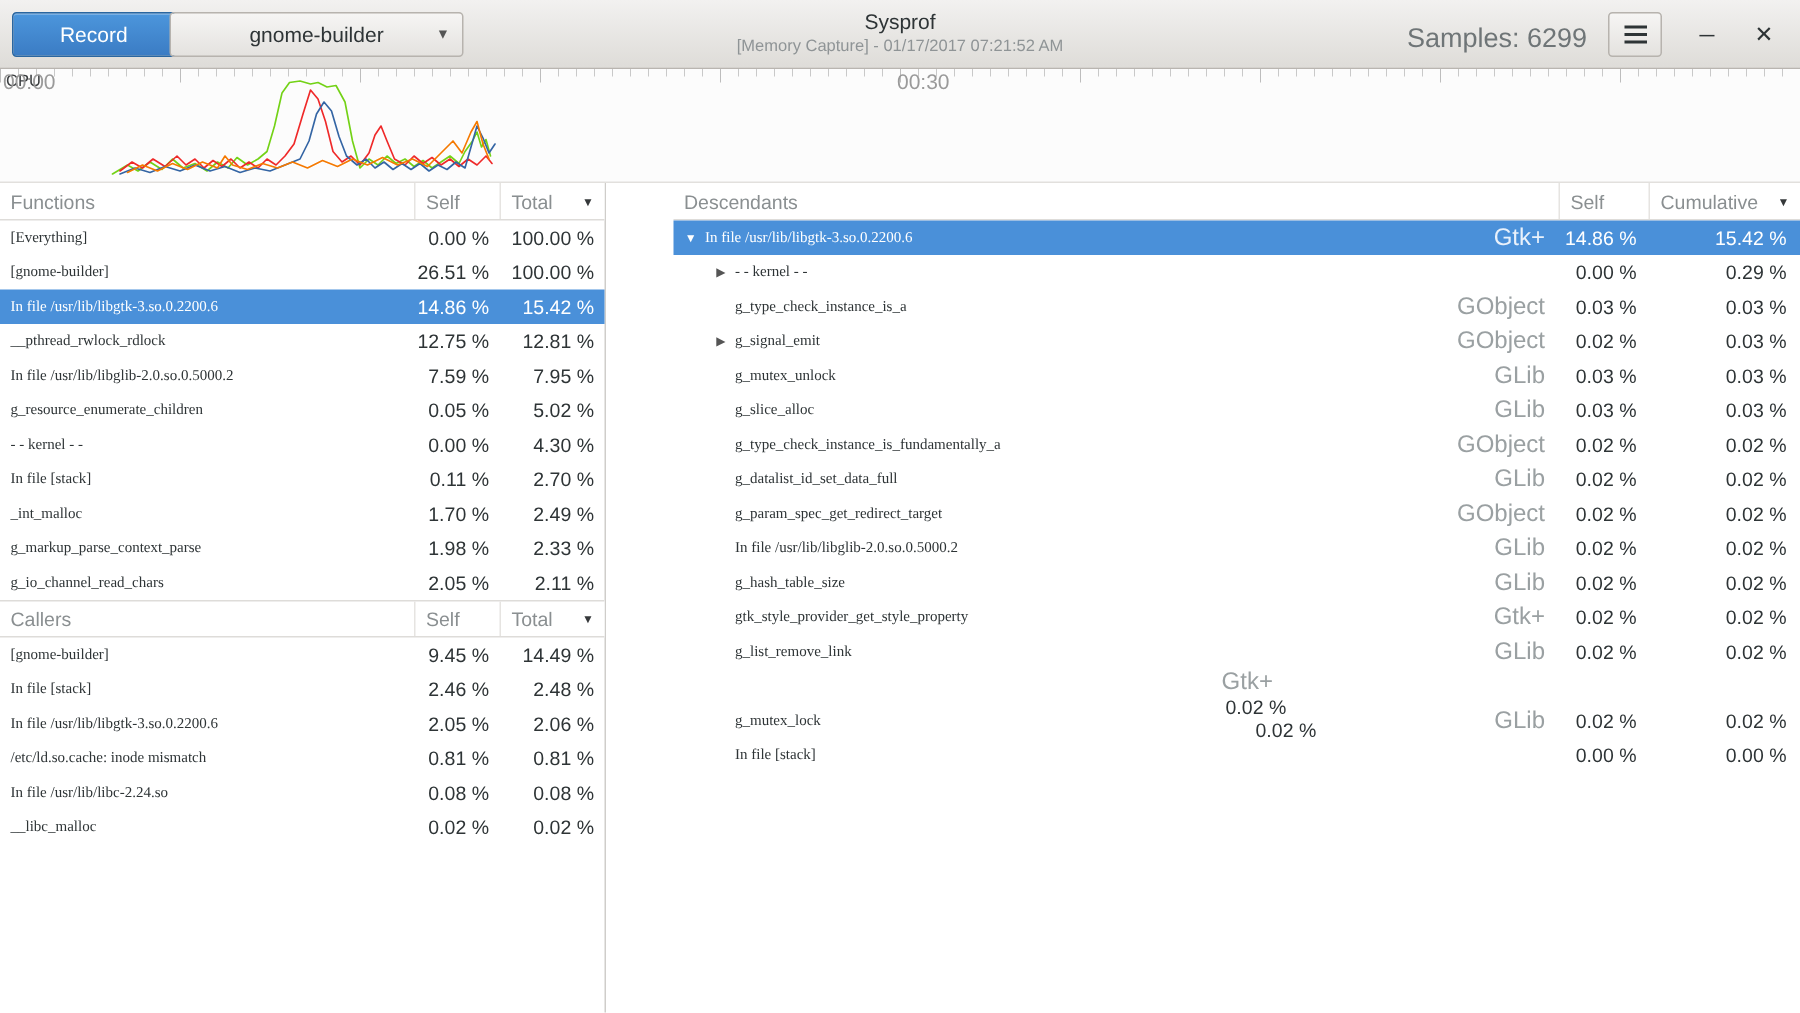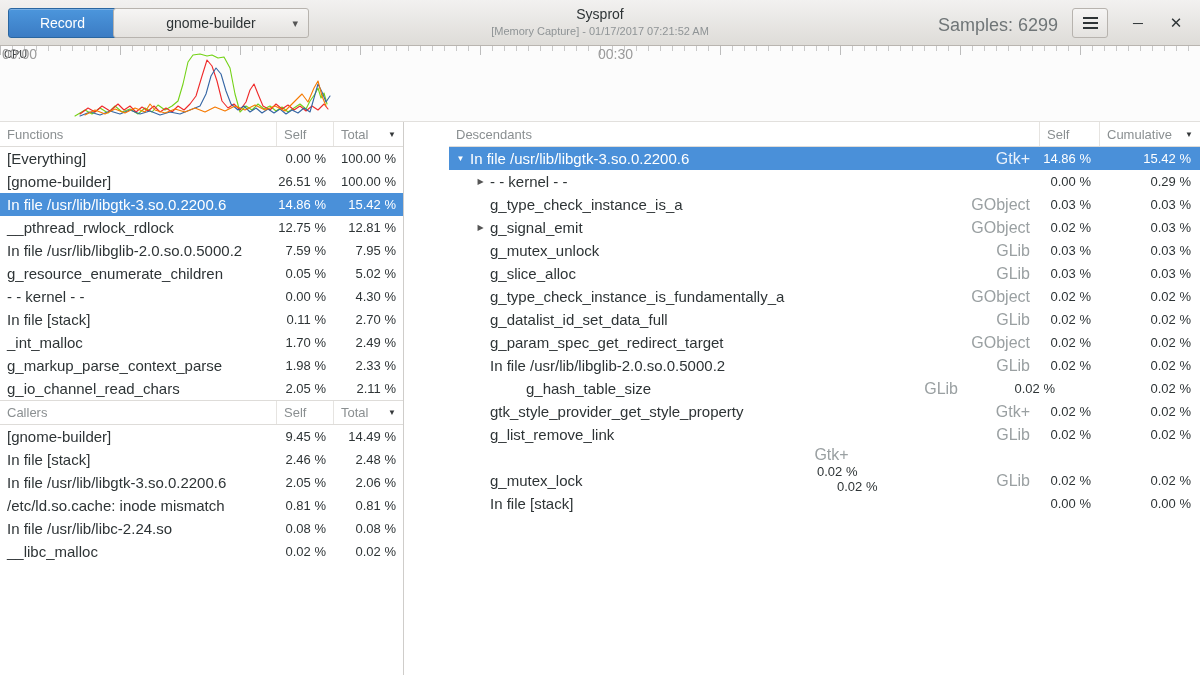--- a/index.html
+++ b/index.html
@@ -50,21 +50,21 @@
     color:#8a8f91;font-size:13px;align-items:stretch}
   .thead.mid{border-top:1px solid #dedcd9}
   .hcell{display:flex;align-items:center;padding:0 7px;border-right:1px solid #e6e4e1}
   .hgrow{flex:1}
   .hlast{border-right:none}
   .sortarrow{margin-left:auto;font-size:8px;color:#35383a;padding-left:6px}
 
   .trow{display:flex;align-items:center;height:23px;font-size:13px;color:#2e3436}
   .trow.selected{background:#4a90d9;color:#fff}
   .cname{flex:1;min-width:0;padding-left:7px;white-space:nowrap;overflow:hidden;
-    font-family:Liberation Sans, sans-serif;font-size:15px}
+    font-family:Liberation Serif, serif;font-size:10px}
   .drow .cname{padding-left:2px}
   .num{flex:none;font-size:13px}
   .w-self{width:57px;text-align:right;padding-right:8px}
   .w-total{width:69px;text-align:right;padding-right:7px}
   .w-rself{width:60px;text-align:right;padding-right:9px}
   .w-rcum{width:100px;text-align:right;padding-right:9px}
   .hw-self{width:57px}.hw-total{width:69px}.hw-rself{width:60px}.hw-rcum{width:100px}
 
   .expander{flex:none;width:15px;text-align:center;font-size:8px;color:#555;line-height:23px}
   .trow.selected .expander{color:#fff}
@@ -291,21 +291,21 @@
         <span class="num w-rself">0.02 %</span>
         <span class="num w-rcum">0.02 %</span>
       </div>
       <div class="trow drow" style="padding-left: 24px;">
         <span class="expander"></span>
         <span class="cname">In file /usr/lib/libglib-2.0.so.0.5000.2</span>
         <span class="cat">GLib</span>
         <span class="num w-rself">0.02 %</span>
         <span class="num w-rcum">0.02 %</span>
       </div>
-      <div class="trow drow" style="padding-left: 24px; gap: 36px;">
+      <div class="trow drow" style="padding-left: 24px;">
         <span class="expander"></span>
         <span class="cname">g_hash_table_size</span>
         <span class="cat">GLib</span>
         <span class="num w-rself">0.02 %</span>
         <span class="num w-rcum">0.02 %</span>
       </div>
       <div class="trow drow" style="padding-left: 24px;">
         <span class="expander"></span>
         <span class="cname">gtk_style_provider_get_style_property</span>
         <span class="cat">Gtk+</span>

